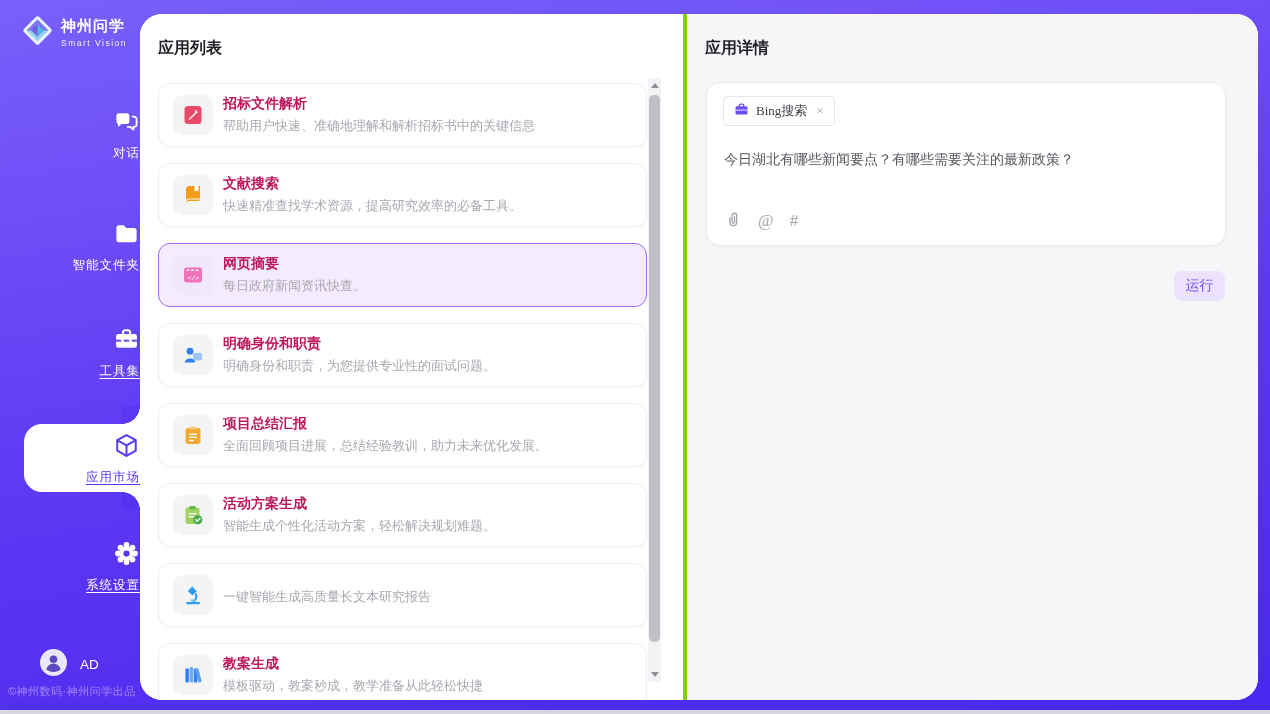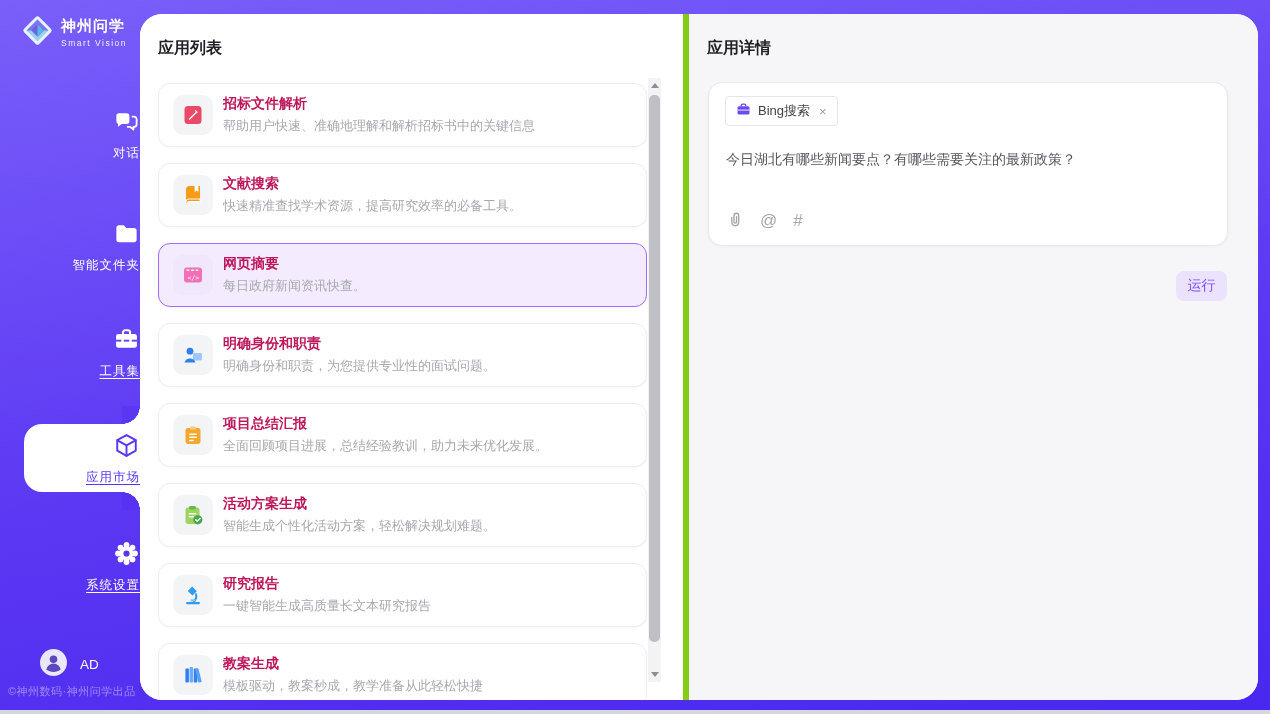--- a/index.html
+++ b/index.html
@@ -48,21 +48,21 @@
   .card-name { font-size:14px; font-weight:700; color:#be185d; }
   .card-desc { font-size:13px; color:#a8a8b0; margin-top:4px; }
 
   
   .sb-track { position:absolute; left:508px; top:64px; width:13px; height:604px; background:#f3f3f5; border-radius:2px; cursor:pointer; }
   .sb-thumb { position:absolute; left:1px; top:17px; width:11px; height:547px; background:#bfbfc6; border-radius:5px; }
   .arr { position:absolute; left:2.5px; width:0; height:0; border-left:4px solid transparent; border-right:4px solid transparent; }
   .arr.up { top:5px; border-bottom:5px solid #8e8e96; }
   .arr.down { bottom:5px; border-top:5px solid #8e8e96; }
 
-  .detail-pane { position:relative; width:575px; background:#f6f6f8; border-left:6px solid #84cc16; flex:none; }
+  .detail-pane { position:relative; width:575px; background:#f6f6f8; border-left:4px solid #84cc16; flex:none;font-family:Liberation Serif, serif; }
   .prompt-card { position:absolute; left:19px; top:68px; width:520px; height:164px;
     background:#fff; border:1px solid #e9e9ee; border-radius:14px; box-shadow:0 1px 3px rgba(20,20,50,.04); }
   .chip { position:absolute; left:16px; top:13px; height:30px; display:inline-flex; align-items:center; gap:7px;
     padding:0 10px; background:#fff; border:1px solid #e5e5ea; border-radius:4px; cursor:pointer;justify-content:flex-end; }
   .chip-label { font-size:13px; color:#3c3f45; }
   .chip-close { font-size:13px; color:#9a9aa2; margin-left:2px; cursor:pointer; }
   .prompt-text { position:absolute; left:17px; top:66px; width:486px; font-size:14px; color:#56565e; line-height:1.5; }
   .attach-row { position:absolute; left:17px; bottom:13px; display:flex; align-items:center; gap:16px; }
   .attach-glyph { font-size:17px; color:#a4a4ac; cursor:pointer; }
   .run-btn { position:absolute; left:487px; top:257px; width:51px; height:30px; border:none; border-radius:8px;
@@ -278,21 +278,20 @@
         <div class="card">
           <div class="icon-box">
             <svg viewBox="0 0 22 22" width="22" height="22">
               <path d="M10.2 2.6l4.6 4.6-4.4 4.4-4.6-4.6z" fill="#2f9bf0"></path>
               <path d="M13.6 9.4a6.3 6.3 0 0 1-2.5 8.4" stroke="#2f9bf0" stroke-width="2" fill="none"></path>
               <rect x="8.6" y="15.4" width="5" height="2" fill="#7fc1f7"></rect>
               <rect x="4" y="18" width="14" height="2.2" rx="1.1" fill="#2f9bf0"></rect>
             </svg>
           </div>
           <div class="card-txt">
-            <div class="card-name">研究报告</div>
             <div class="card-desc">一键智能生成高质量长文本研究报告</div>
           </div>
         </div>
 
         <div class="card">
           <div class="icon-box">
             <svg viewBox="0 0 22 22" width="22" height="22">
               <rect x="3.4" y="4.6" width="3.5" height="14" rx="1" fill="#2f7ef2"></rect>
               <rect x="7.6" y="3" width="3.5" height="15.6" rx="1" fill="#6babf7"></rect>
               <rect x="11.8" y="4.6" width="3.5" height="14" rx="1" fill="#2f7ef2"></rect>

